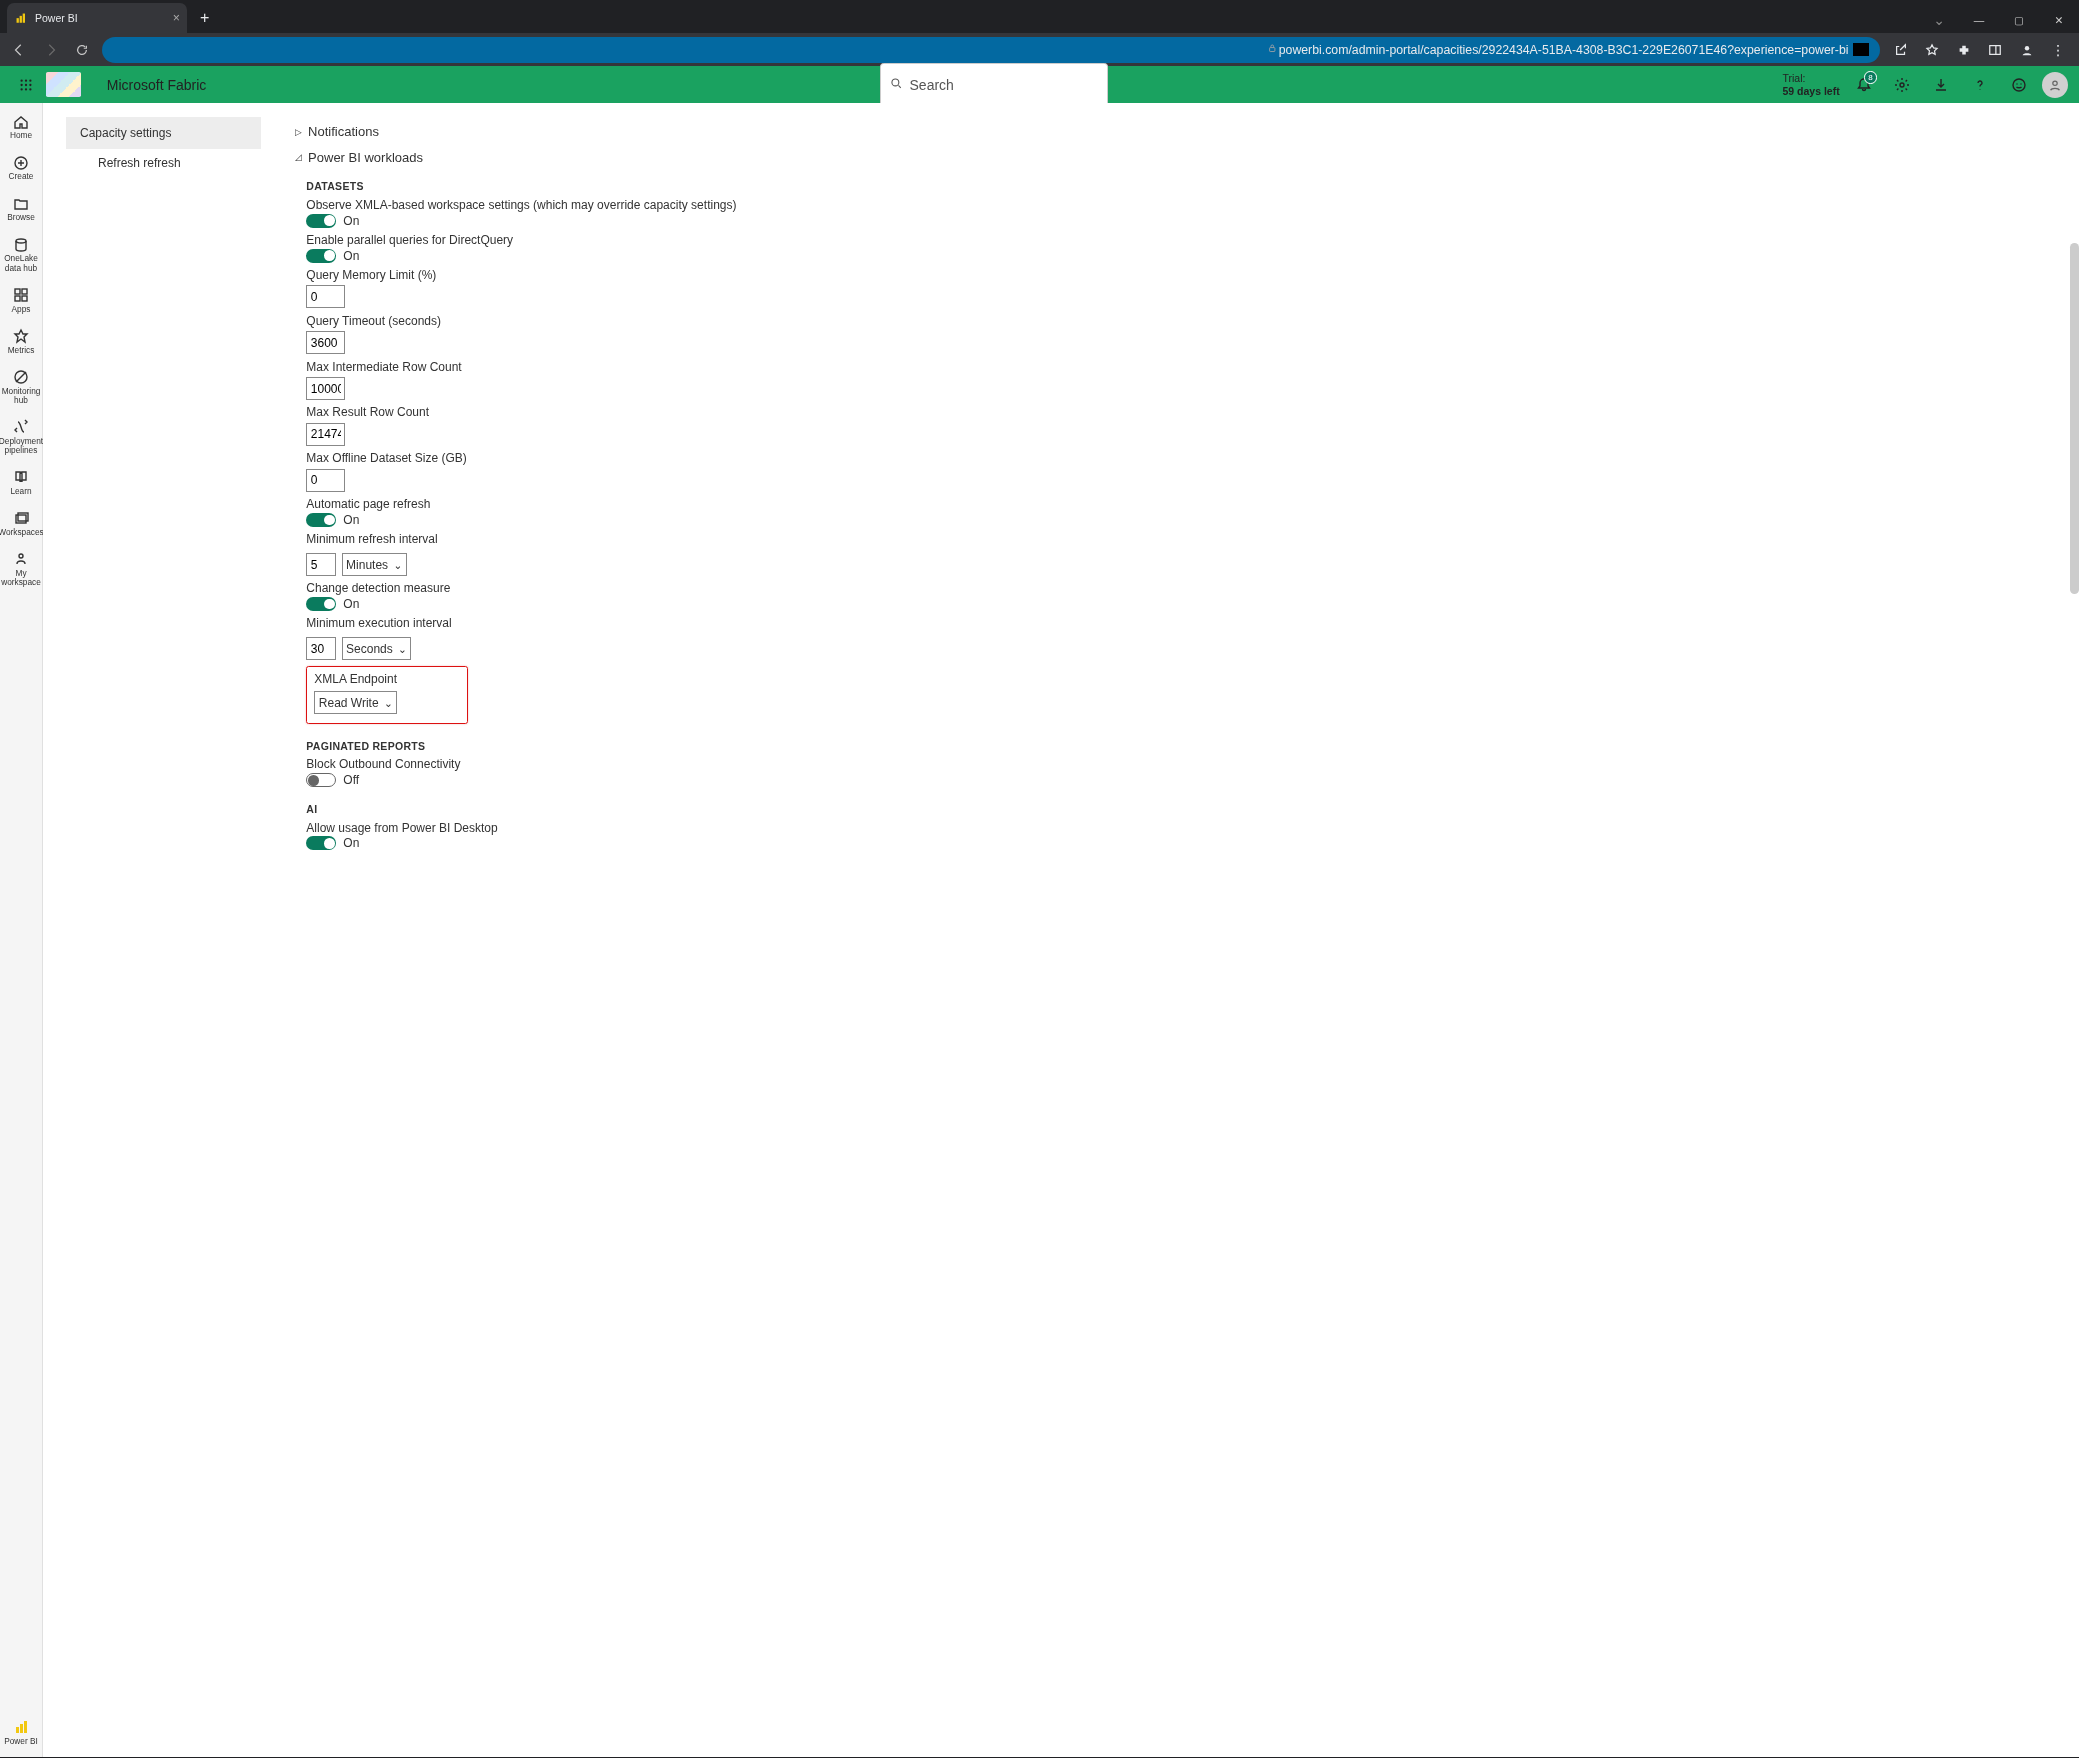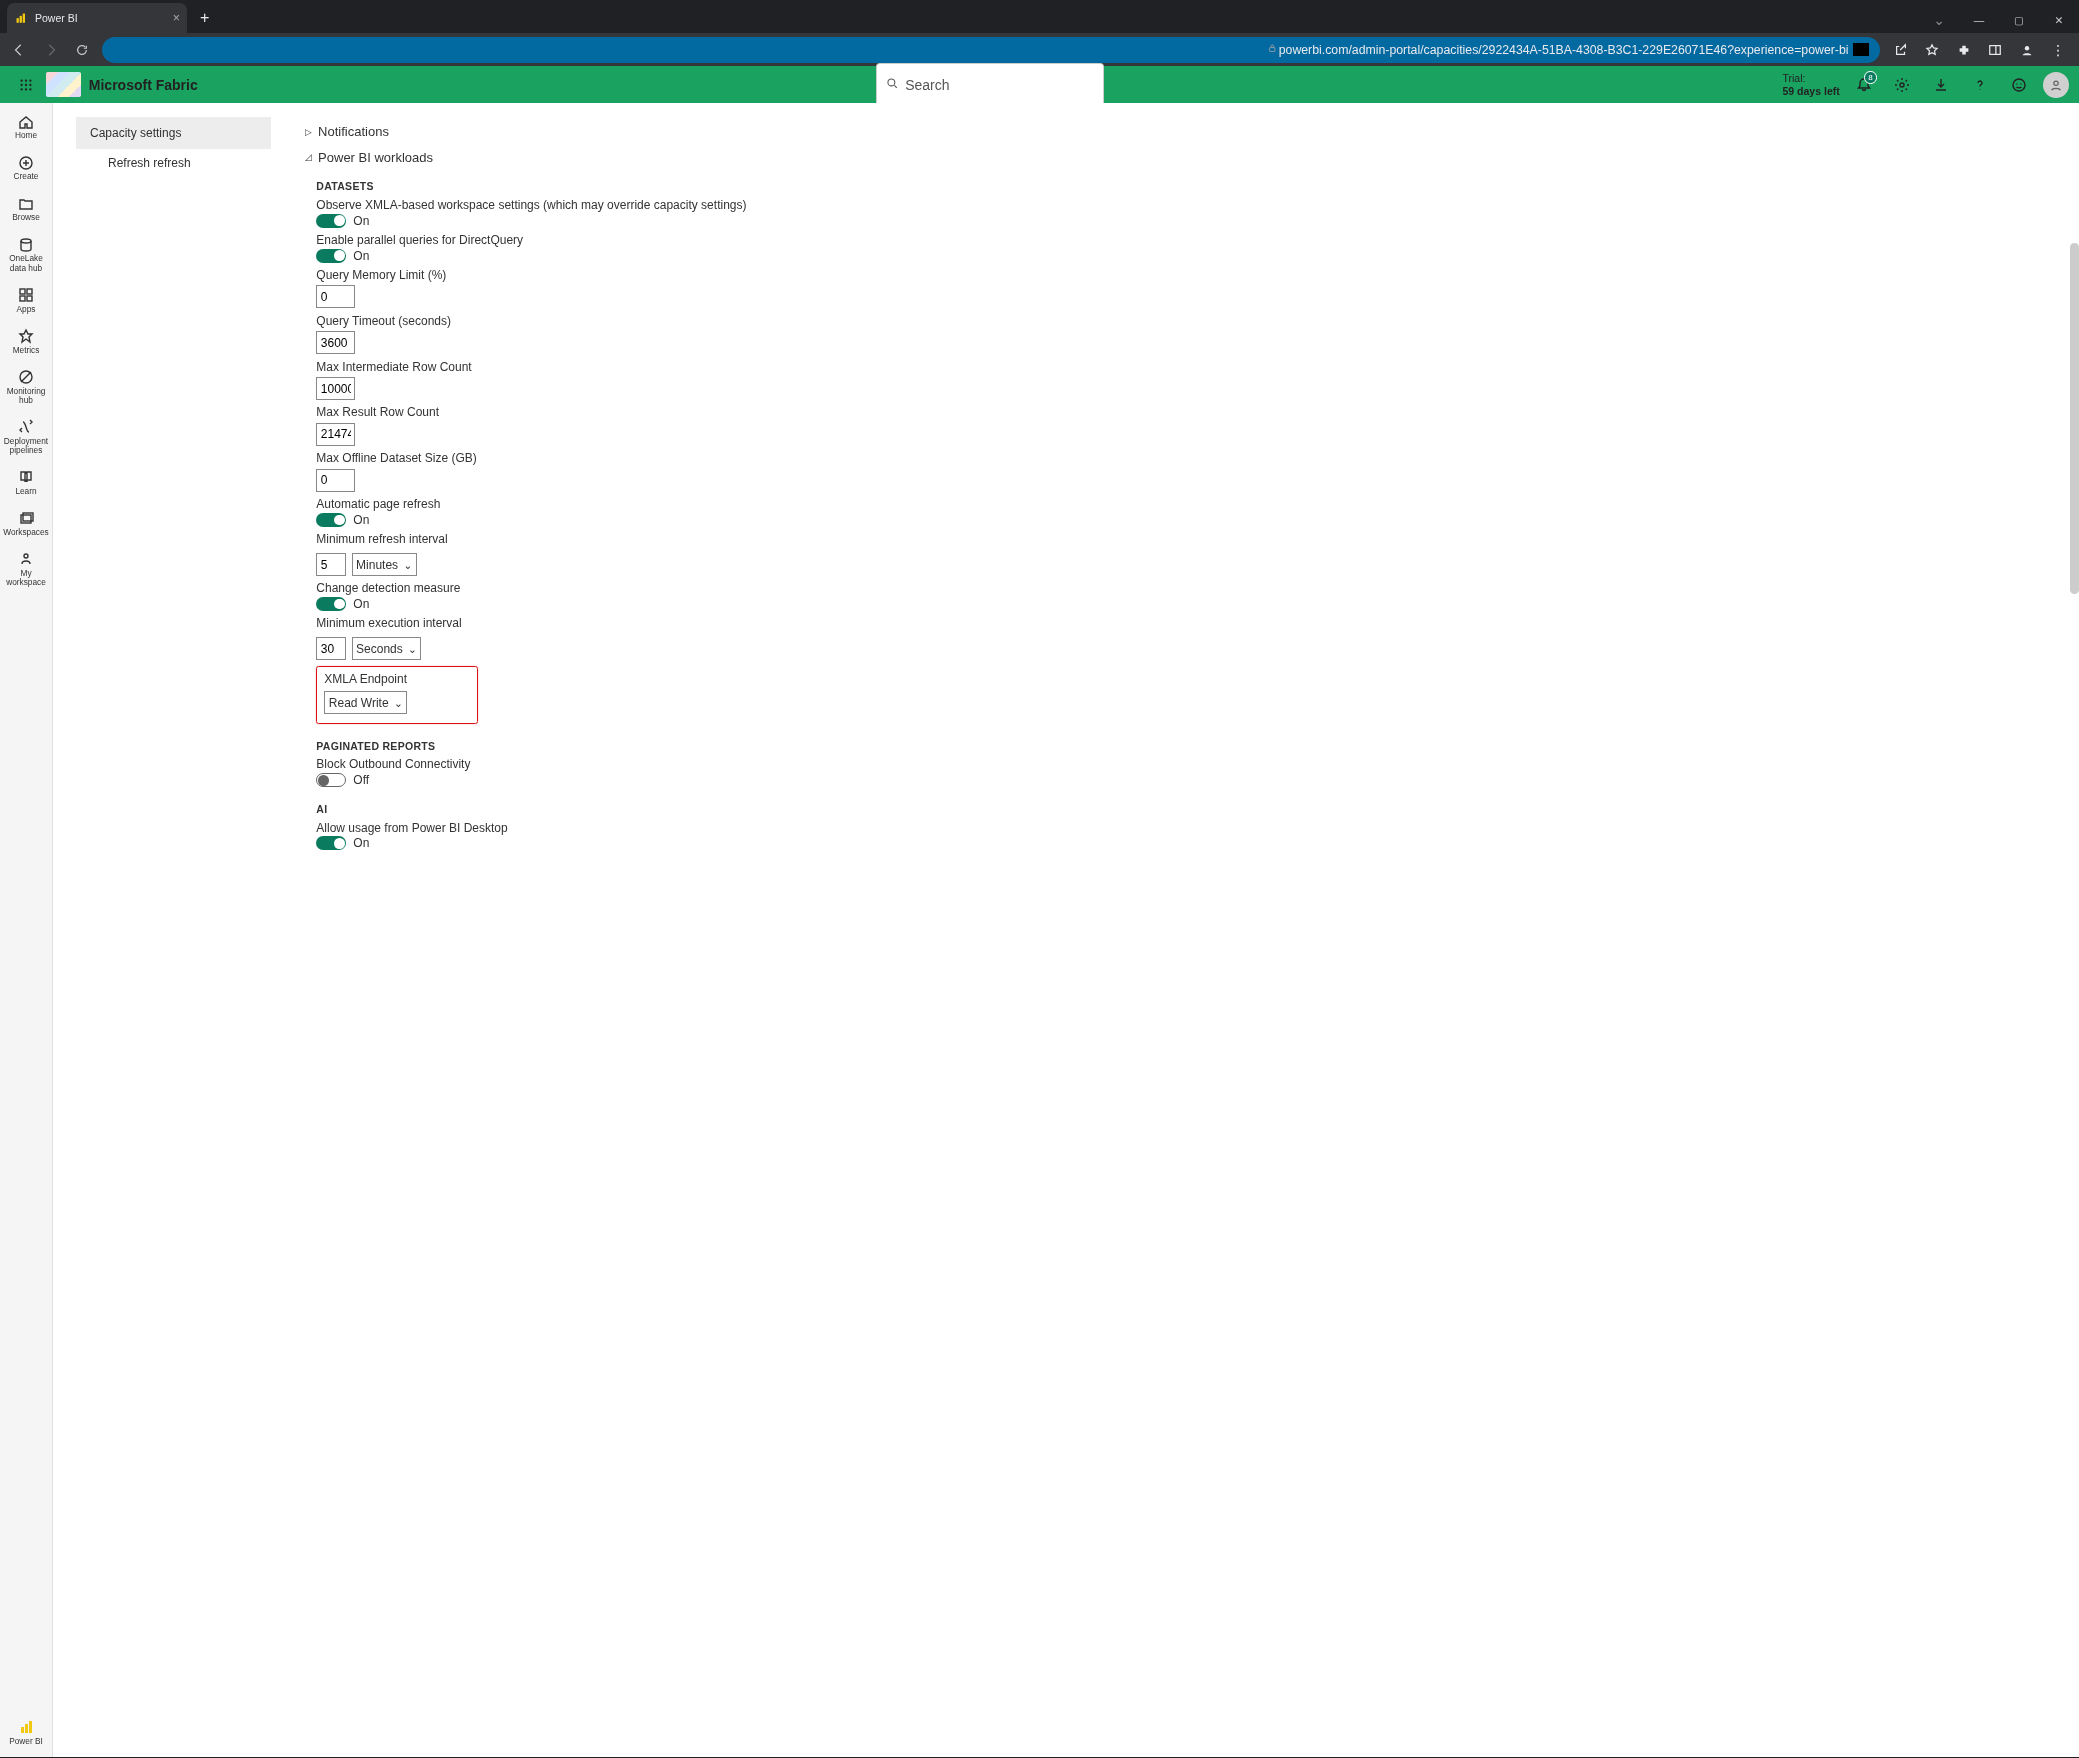--- a/index.html
+++ b/index.html
@@ -23,32 +23,32 @@
 .omnibox .url { color:#e8eaed; }
 .omnibox .badge { width:16px; height:12.3px; background:#000; margin-left:3.5px; }
 .chromeicons { display:flex; gap:3.5px; }
 .chromeicon { width:28px; height:28px; display:flex; align-items:center; justify-content:center; color:#e8eaed; cursor:pointer; }
 
 
 .fabric-header { height: 37px; background: #1aa260; display:flex; align-items:center; padding: 0 10.5px; color:#000; }
 .waffle { width:30px; height:30px; display:flex; align-items:center; justify-content:center; cursor:pointer; color:#222; }
 .logo { width:35px; height:24.6px; margin-left:5.3px; border-radius:1.8px; background:
   linear-gradient(135deg,#f8d7da 0 20%,#cfe2ff 20% 40%,#d1ecf1 40% 60%,#fff3cd 60% 80%,#e2d9f3 80% 100%); }
-.brand { margin-left:8px; font-size:14px; color:#222; font-weight:700;text-align:right; }
+.brand { margin-left:26px; font-size:14px; color:#222; font-weight:400;text-align:right; }
 .searchwrap { margin-left:auto; margin-right:auto; }
 .searchbox { width:228px; height:44px; background:#fff; border-radius:3.5px; display:flex; align-items:center; padding:0 8.8px; gap:7px; color:#555; font-size:14px; border:0.9px solid #ccc; }
 .trial { text-align:left; font-size:10.5px; color:#222; line-height:1.2; margin-right:8.8px; }
 .hdricons { display:flex; align-items:center; gap:8.8px; }
 .hdricon { width:30px; height:30px; display:flex; align-items:center; justify-content:center; cursor:pointer; color:#222; position:relative; }
 .notif-badge { position:absolute; top:1.8px; right:1.8px; width:12.3px; height:12.3px; background:#0a7b5e; color:#fff; font-size:8px; border-radius:50%; display:flex; align-items:center; justify-content:center; border:0.9px solid #fff; }
 .avatar { width:26px; height:26px; border-radius:50%; background:#d0d0d0; display:flex; align-items:center; justify-content:center; cursor:pointer; color:#666; }
 
 
 .app { display:flex; height: calc(100vh - 104px); background:#fff; color:#333; }
-.leftnav { width:53px; background:#f5f5f5; border-right:0.9px solid #e0e0e0; display:flex; flex-direction:column; align-items:center; padding-top:5.3px; gap:3.5px; }
+.leftnav { width:43px; background:#f5f5f5; border-right:0.9px solid #e0e0e0; display:flex; flex-direction:column; align-items:center; padding-top:5.3px; gap:3.5px; }
 .leftitem { width:51px; display:flex; flex-direction:column; align-items:center; gap:1.8px; padding:5.3px 0; cursor:pointer; color:#333; }
 .leftitem .lbl { font-size:8.3px; text-align:center; line-height:1.1; }
 .leftitem svg, .leftitem .ico { width:16px; height:16px; }
 .leftitem-footer { margin-top:auto; margin-bottom:5.3px; }
 
 .main { flex:1; overflow:auto; padding: 14px 23px 26px 23px; position:relative; background:#fff; }
 .main h1 { font-size:21px; font-weight:400; color:#333; margin-bottom:16px; }
 .layout { display:flex; gap:33px; }
 .subnav { width:195px; }
 .subnav-item { padding:8.8px 14px; font-size:12px; cursor:pointer; }

